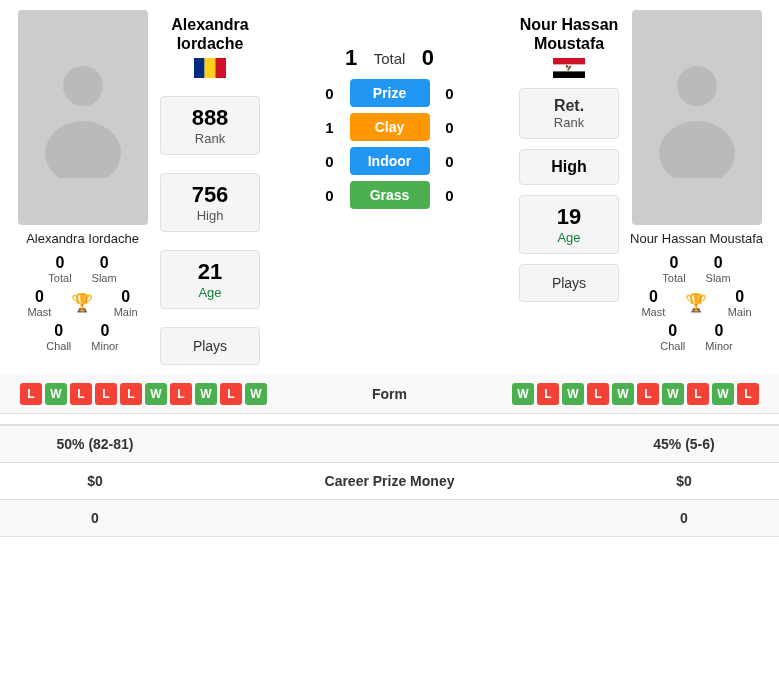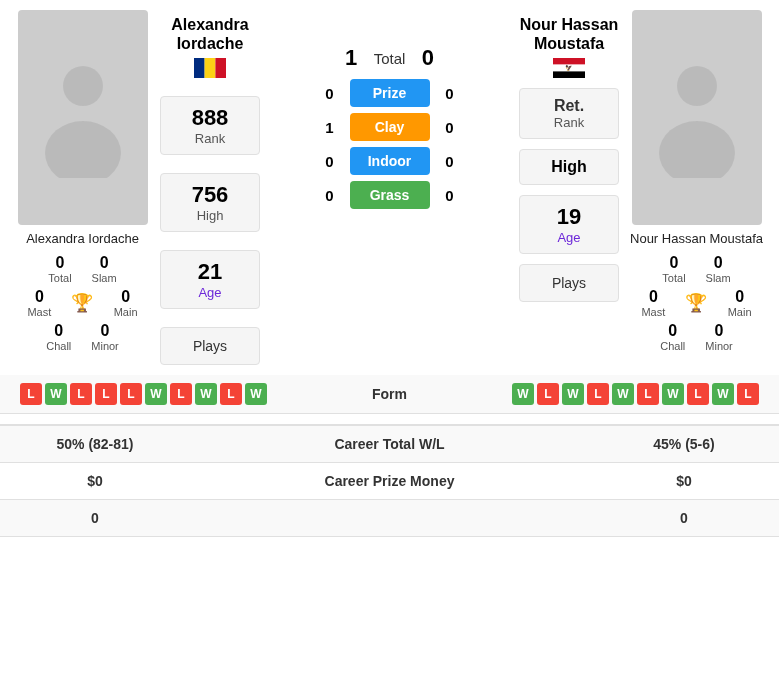--- a/index.html
+++ b/index.html
@@ -265,21 +265,21 @@
       width: 100%;
     }
 
     .age-box .big {
       font-size: 22px;
       font-weight: bold;
     }
 
     .age-box .lbl {
       font-size: 13px;
-      color: #6d28d9;
+      color: #15803d;
     }
 
     .plays-box {
       background: #f5f5f5;
       border: 1px solid #e0e0e0;
       border-radius: 4px;
       text-align: center;
       padding: 10px 15px;
       margin-top: 6px;
       width: 100%;
@@ -533,21 +533,20 @@
         <div class="badge badge-w">W</div>
         <div class="badge badge-l">L</div>
         <div class="badge badge-w">W</div>
         <div class="badge badge-l">L</div>
       </div>
   </div>
 
   <div class="comparison-section" id="comparison-rows">
       <div class="comparison-row">
         <div class="comp-value">50% (82-81)</div>
-        <div class="comp-label">Career Total W/L</div>
         <div class="comp-value">45% (5-6)</div>
       </div>
       <div class="comparison-row">
         <div class="comp-value">$0</div>
         <div class="comp-label">Career Prize Money</div>
         <div class="comp-value">$0</div>
       </div>
       <div class="comparison-row">
         <div class="comp-value">0</div>
         <div class="comp-value">0</div>

